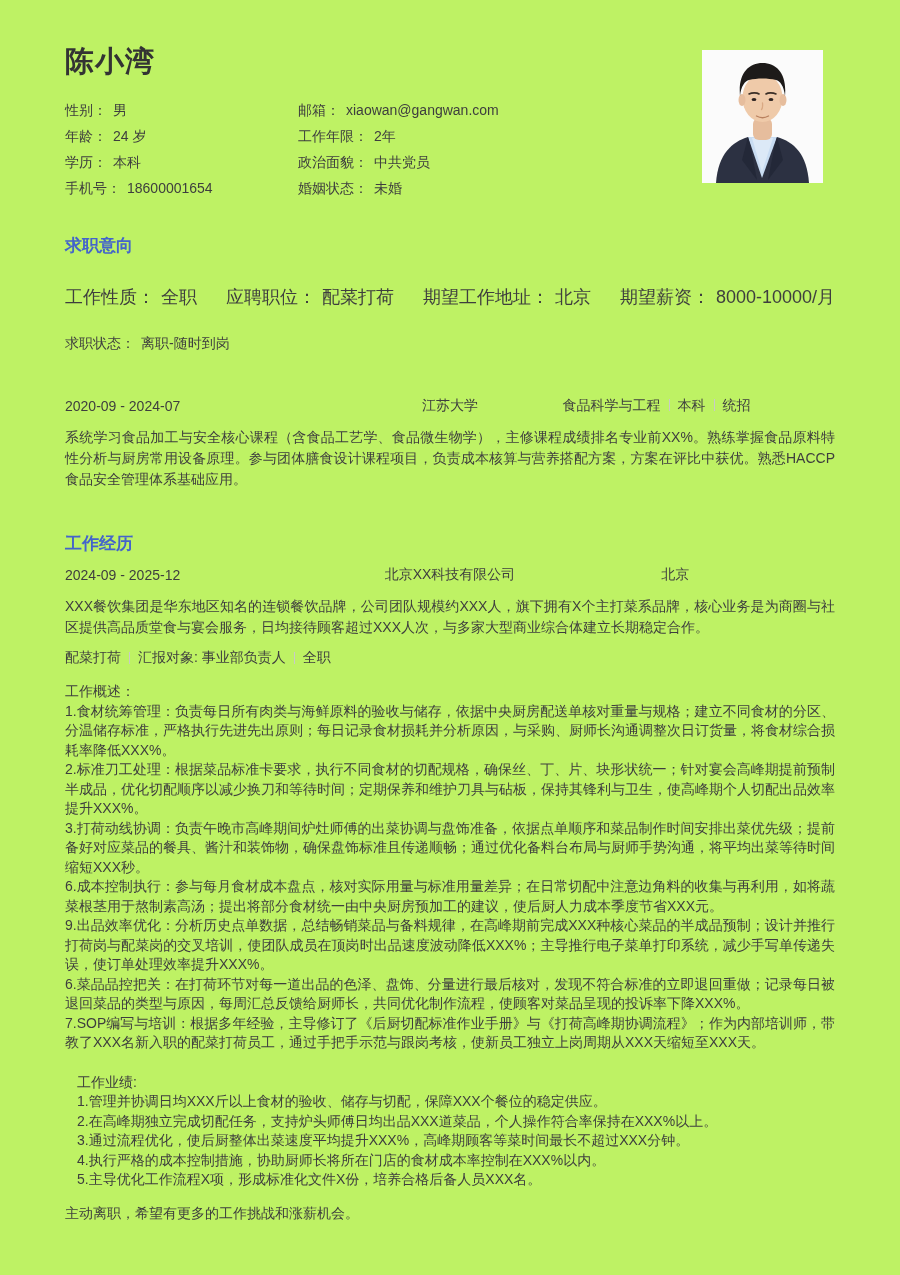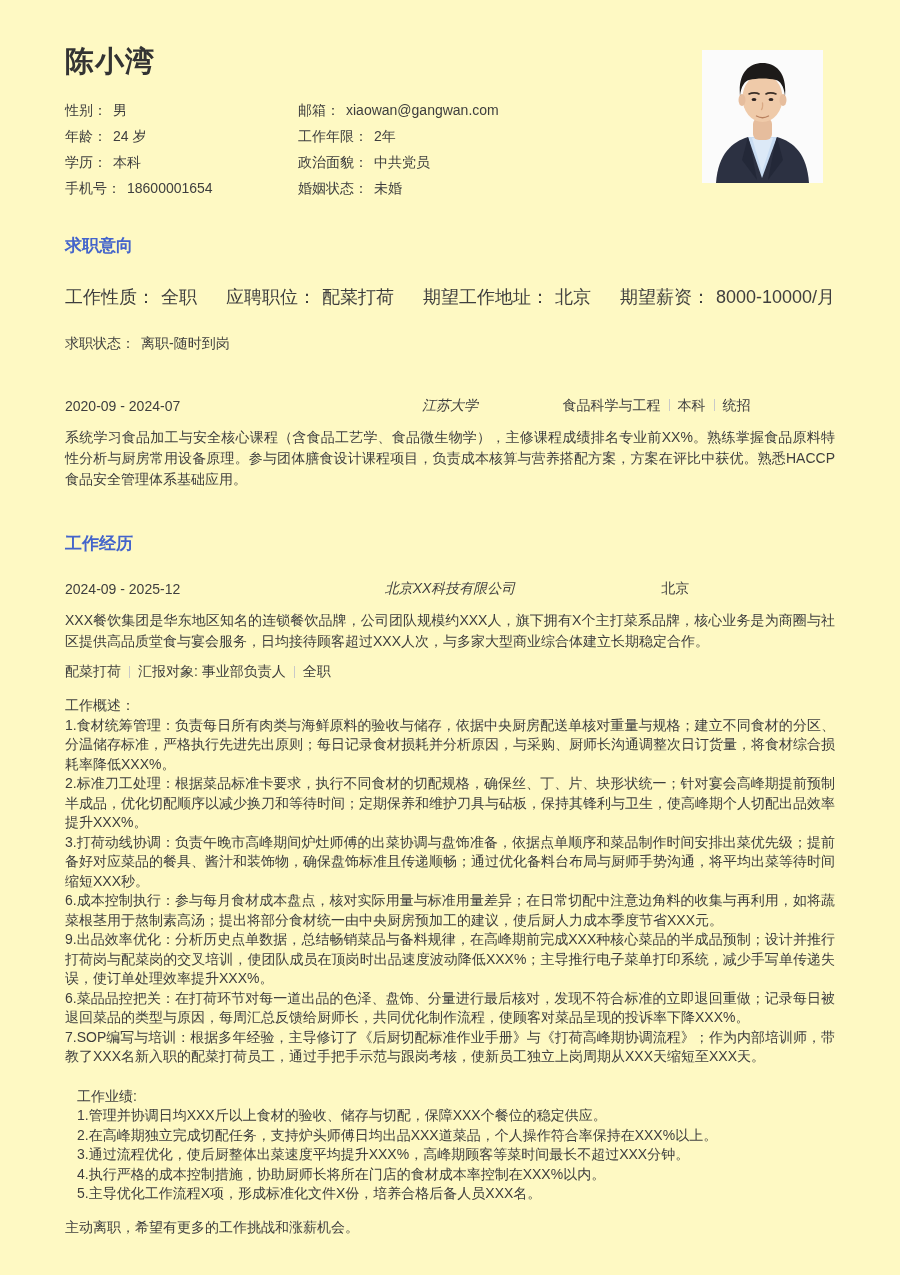--- a/index.html
+++ b/index.html
@@ -1,37 +1,37 @@
 <!DOCTYPE html>
 <html><head>
 <meta charset="utf-8">
 <style>
   html,body{margin:0;padding:0;background:#fff;}
   .page{
-    width:900px;height:1275px;position:relative;background:#fef9c3;
+    width:900px;height:1275px;position:relative;background:#bef264;
     font-family:"Liberation Sans","DejaVu Sans",sans-serif;
     color:#3e3e3e;overflow:hidden;box-sizing:border-box;
   }
   .content{padding:0 65px;}
   .name{font-size:29px;font-weight:700;color:#333;margin:0;padding-top:42px;letter-spacing:1px;}
   .info-grid{margin-top:20px;display:grid;grid-template-columns:233px 1fr;row-gap:10px;font-size:14px;color:#3e3e3e;}
   .info-cell{line-height:16px;}
   .info-cell .lbl{margin-right:6px;}
   .photo{position:absolute;left:702px;top:50px;width:121px;height:133px;overflow:hidden;background:#fbfbfb;}
   .photo svg{display:block;}
   h2.sec{font-size:17px;font-weight:700;color:#4364cb;margin:0;line-height:20px;}
   .sec-jobintent{margin-top:40px;}
   .sec-edu{margin-top:44px;}
   .sec-work{margin-top:44px;}
   .intent-row{display:flex;justify-content:space-between;margin-top:29px;font-size:18px;}
   .intent-row2{margin-top:26px;font-size:14px;}
   .pair .lbl{margin-right:6px;}
-  .meta-row{display:flex;align-items:center;margin-top:26px;font-size:14px;}
+  .meta-row{display:flex;align-items:center;margin-top:12px;font-size:14px;}
   .meta-row .m-left{flex:1 1 0;text-align:left;}
-  .meta-row .m-mid{flex:0 0 auto;text-align:left;font-style:italic;}
+  .meta-row .m-mid{flex:0 0 auto;text-align:left;}
   .meta-row .m-right{flex:1 1 0;text-align:center;}
   .vsep{display:inline-block;width:1px;height:12px;background:#c9c9c9;margin:0 8px;vertical-align:-1px;}
   .para{margin-top:12px;font-size:14px;line-height:21px;text-align:justify;}
   .pos-row{margin-top:11px;font-size:14px;display:flex;align-items:center;}
   .detail{margin-top:15px;font-size:14px;line-height:19.5px;text-align:justify;}
   .detail div{margin:0;}
   .block-gap{margin-top:20px;margin-left:12px;}
   .leave{margin-top:14px;font-size:14px;line-height:19.5px;}
 </style>
 </head>

